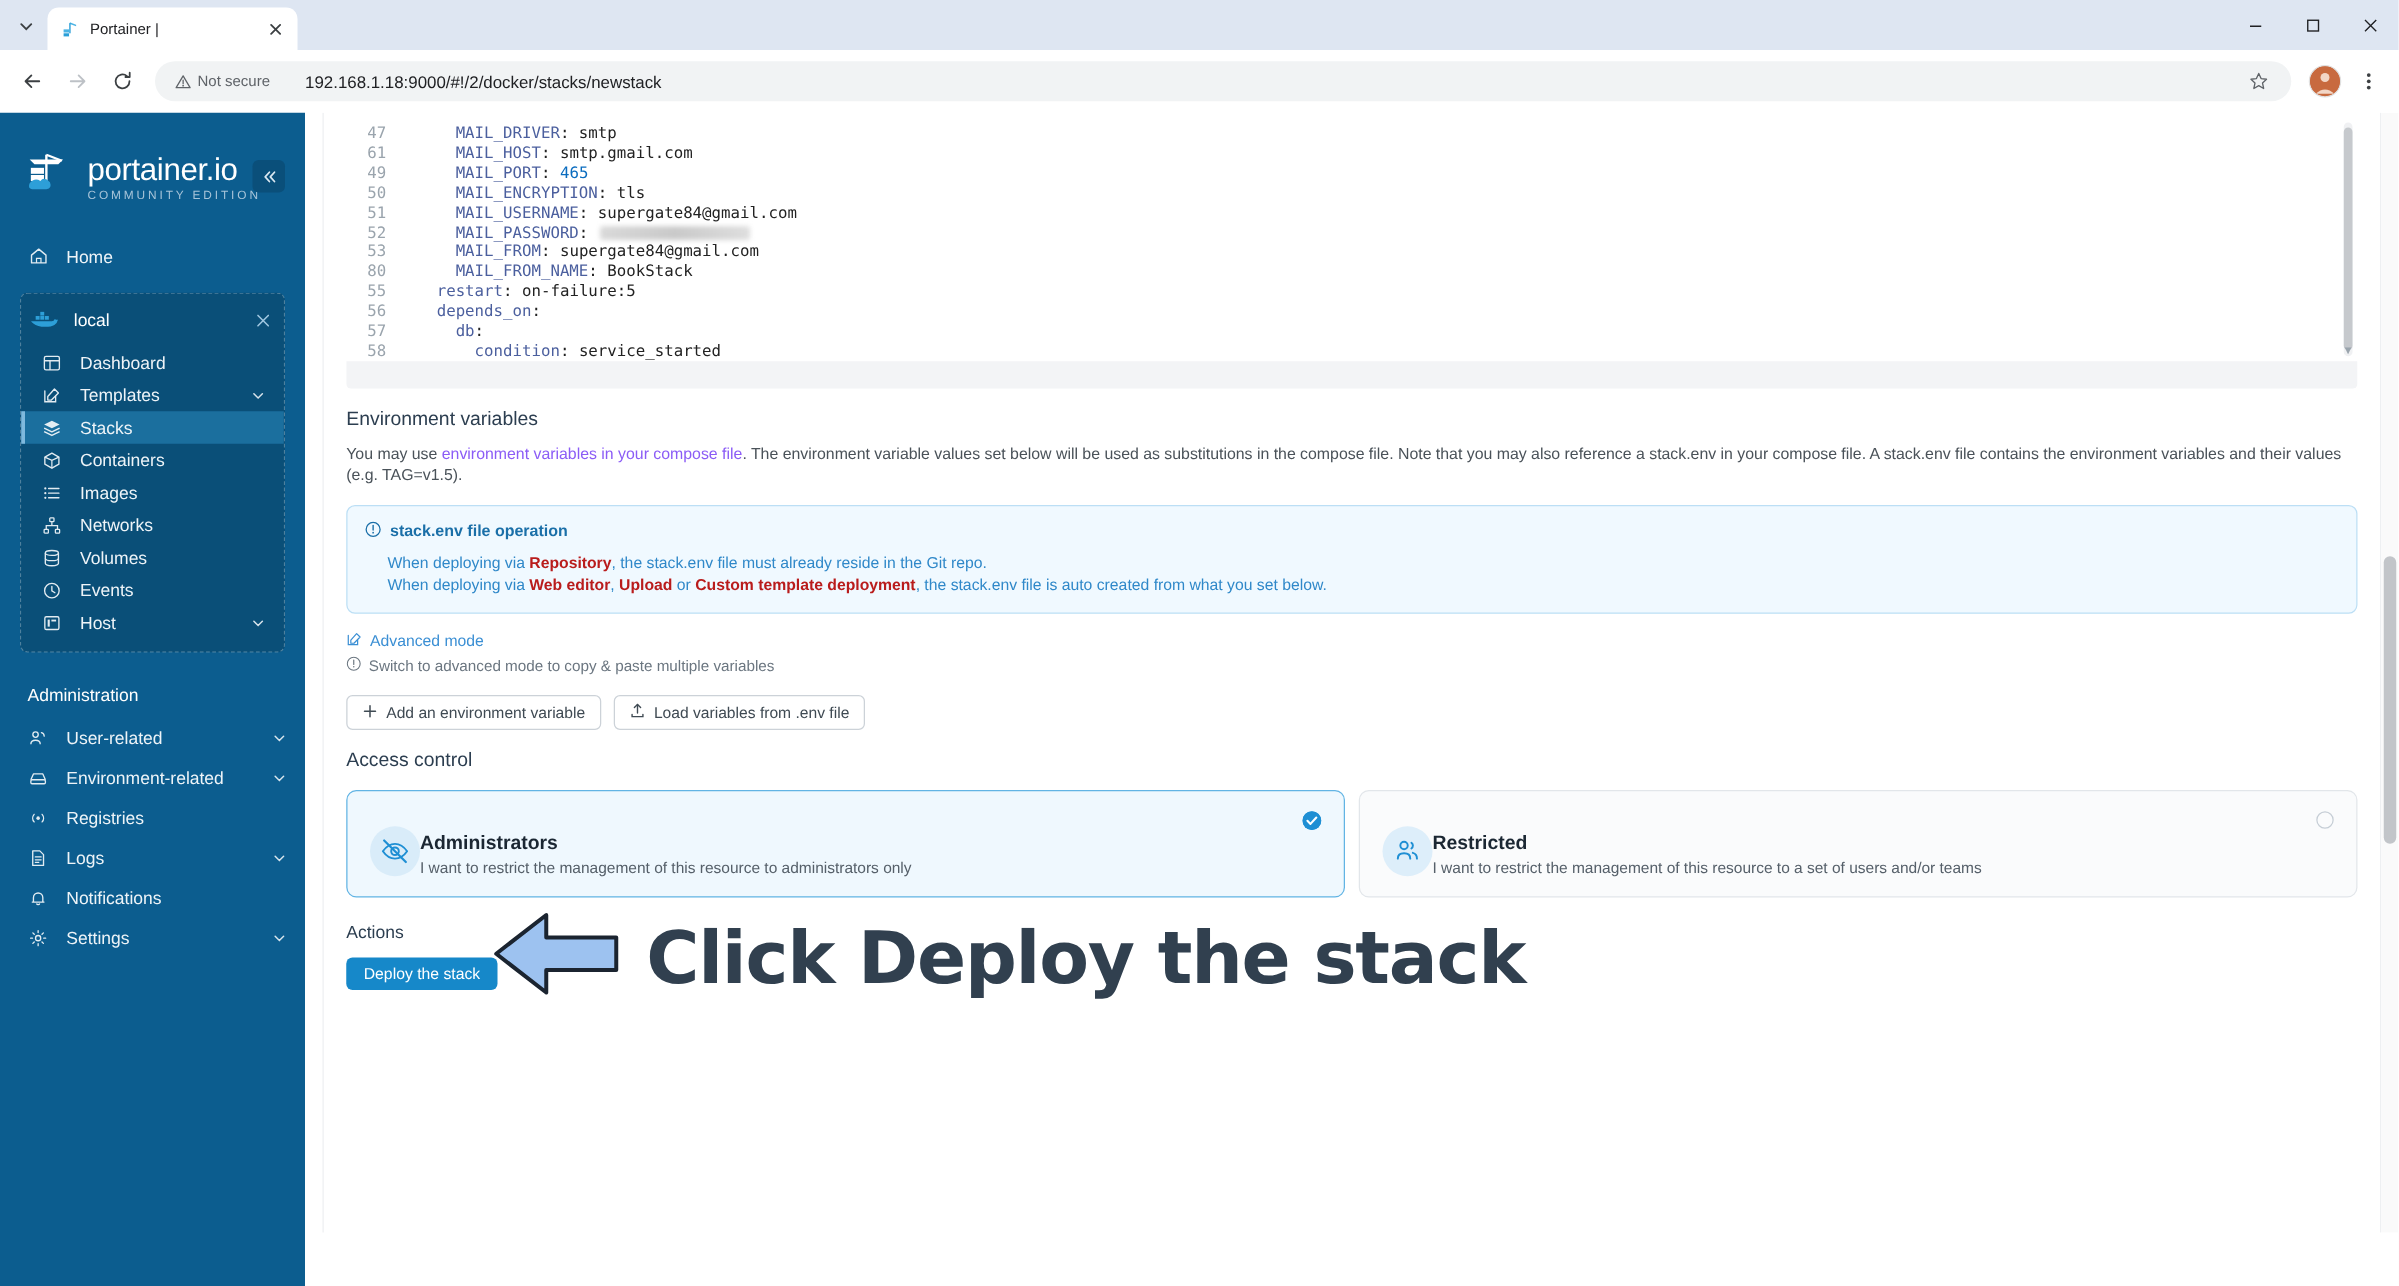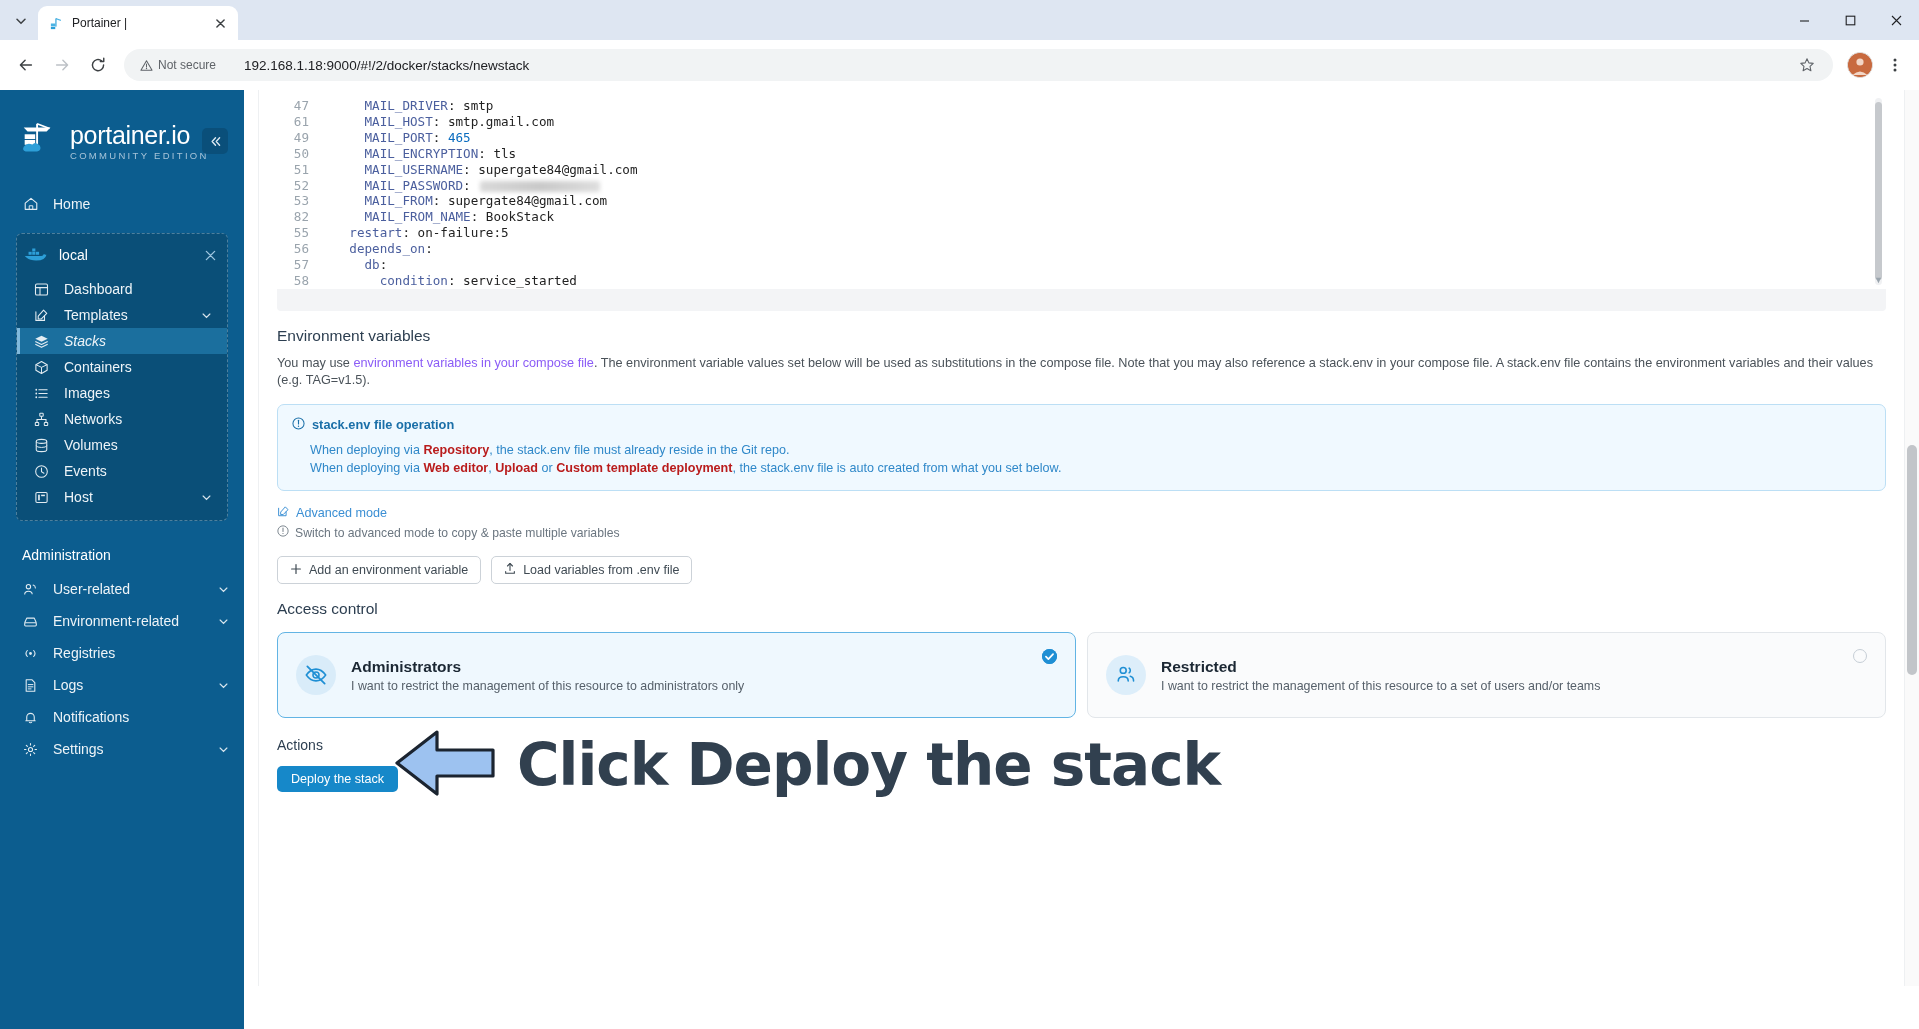--- a/index.html
+++ b/index.html
@@ -91,21 +91,21 @@
   .env-head {
     display:flex; align-items:center; gap:12px; padding: 3px 8px 3px 6px; font-size:14px;
   }
   .env-head .docker { width:24px; height:24px; flex:0 0 24px; display:flex; align-items:center; justify-content:center;}
   .env-head .lbl { flex:1; }
   .env-close { width:18px; height:18px; display:flex; align-items:center; justify-content:center;
     color:#9fc6e0; font-size:13px; }
   .env-items { margin-top: 6px; }
   .env-items .side-item { padding-left: 16px; gap:14px; height:26px; font-size:14px; }
   .env-items .side-item.active {
-    background:#1b6f9e; border-left: 3px solid #7fb9dd; padding-left:13px;font-style:italic;
+    background:#1b6f9e; border-left: 3px solid #7fb9dd; padding-left:13px;
   }
   .side-cat {
     font-size: 14px; color:#ffffff; padding: 0 22px; margin: 26px 0 10px 0; font-weight:400;
   }
   .admin-items .side-item { height:32px; }
 
   
   .main-scroll { flex:1; background:#fff; position:relative; overflow:hidden; }
   .content {
     margin: 0 14px 0 14px; background:#fff; min-height:100%;
@@ -168,21 +168,21 @@
 
   
   .toggle-row { display:flex; align-items:center; margin-top: 12px; }
   .toggle-label { font-size:12.8px; color:#2c3e50; display:flex; align-items:center; gap:6px; width: 214px;}
   .switch { width:36px; height:20px; border-radius:10px; background:#1f8fd4; position:relative; }
   .switch .knob { position:absolute; right:2px; top:2px; width:16px; height:16px; border-radius:50%; background:#fff; }
 
   .cards { display:flex; gap:11px; margin-top: 14px; }
   .card {
     flex:1; border-radius:8px; padding: 16px 18px; position:relative; min-height: 86px;
-    display:flex; align-items:center; gap:15px;
+    display:flex; align-items:flex-end; 
   }
   .card.sel { background:#eff8fe; border:1px solid #62b4e4; }
   .card.unsel { background:#fafbfc; border:1px solid #e2e6ea; }
   .card-ico {
     width:40px; height:40px; flex:0 0 40px; border-radius:50%; background:#d9ecf9;
     display:flex; align-items:center; justify-content:center; color:#1f8fd4;
   }
   .card.unsel .card-ico { background:#ddeefa; }
   .card-title { font-size: 15.5px; font-weight:700; color:#1b2733; }
   .card-desc { font-size: 12.4px; color:#56606a; margin-top: 3px; }
@@ -558,21 +558,21 @@
           <div class="editor">
             <div class="code-area">
               <div class="gutter" id="gutter">
                   <div>47</div>
                   <div>61</div>
                   <div>49</div>
                   <div>50</div>
                   <div>51</div>
                   <div>52</div>
                   <div>53</div>
-                  <div>82</div>
+                  <div>80</div>
                   <div>55</div>
                   <div>56</div>
                   <div>57</div>
                   <div>58</div>
                 </div>
               <div class="codelines" id="codelines"><div>      <span class="k">MAIL_DRIVER</span><span class="v">:</span> <span class="v">smtp</span></div><div>      <span class="k">MAIL_HOST</span><span class="v">:</span> <span class="v">smtp.gmail.com</span></div><div>      <span class="k">MAIL_PORT</span><span class="v">:</span> <span class="n">465</span></div><div>      <span class="k">MAIL_ENCRYPTION</span><span class="v">:</span> <span class="v">tls</span></div><div>      <span class="k">MAIL_USERNAME</span><span class="v">:</span> <span class="v">supergate84@gmail.com</span></div><div>      <span class="k">MAIL_PASSWORD</span><span class="v">:</span> <span class="redacted"></span></div><div>      <span class="k">MAIL_FROM</span><span class="v">:</span> <span class="v">supergate84@gmail.com</span></div><div>      <span class="k">MAIL_FROM_NAME</span><span class="v">:</span> <span class="v">BookStack</span></div><div>    <span class="k">restart</span><span class="v">:</span> <span class="v">on-failure:5</span></div><div>    <span class="k">depends_on</span><span class="v">:</span></div><div>      <span class="k">db</span><span class="v">:</span></div><div>        <span class="k">condition</span><span class="v">:</span> <span class="v">service_started</span></div></div>
             </div>
             <div class="editor-foot"></div>
             <div class="editor-scroll-track"></div>
             <div class="editor-scroll"></div>

